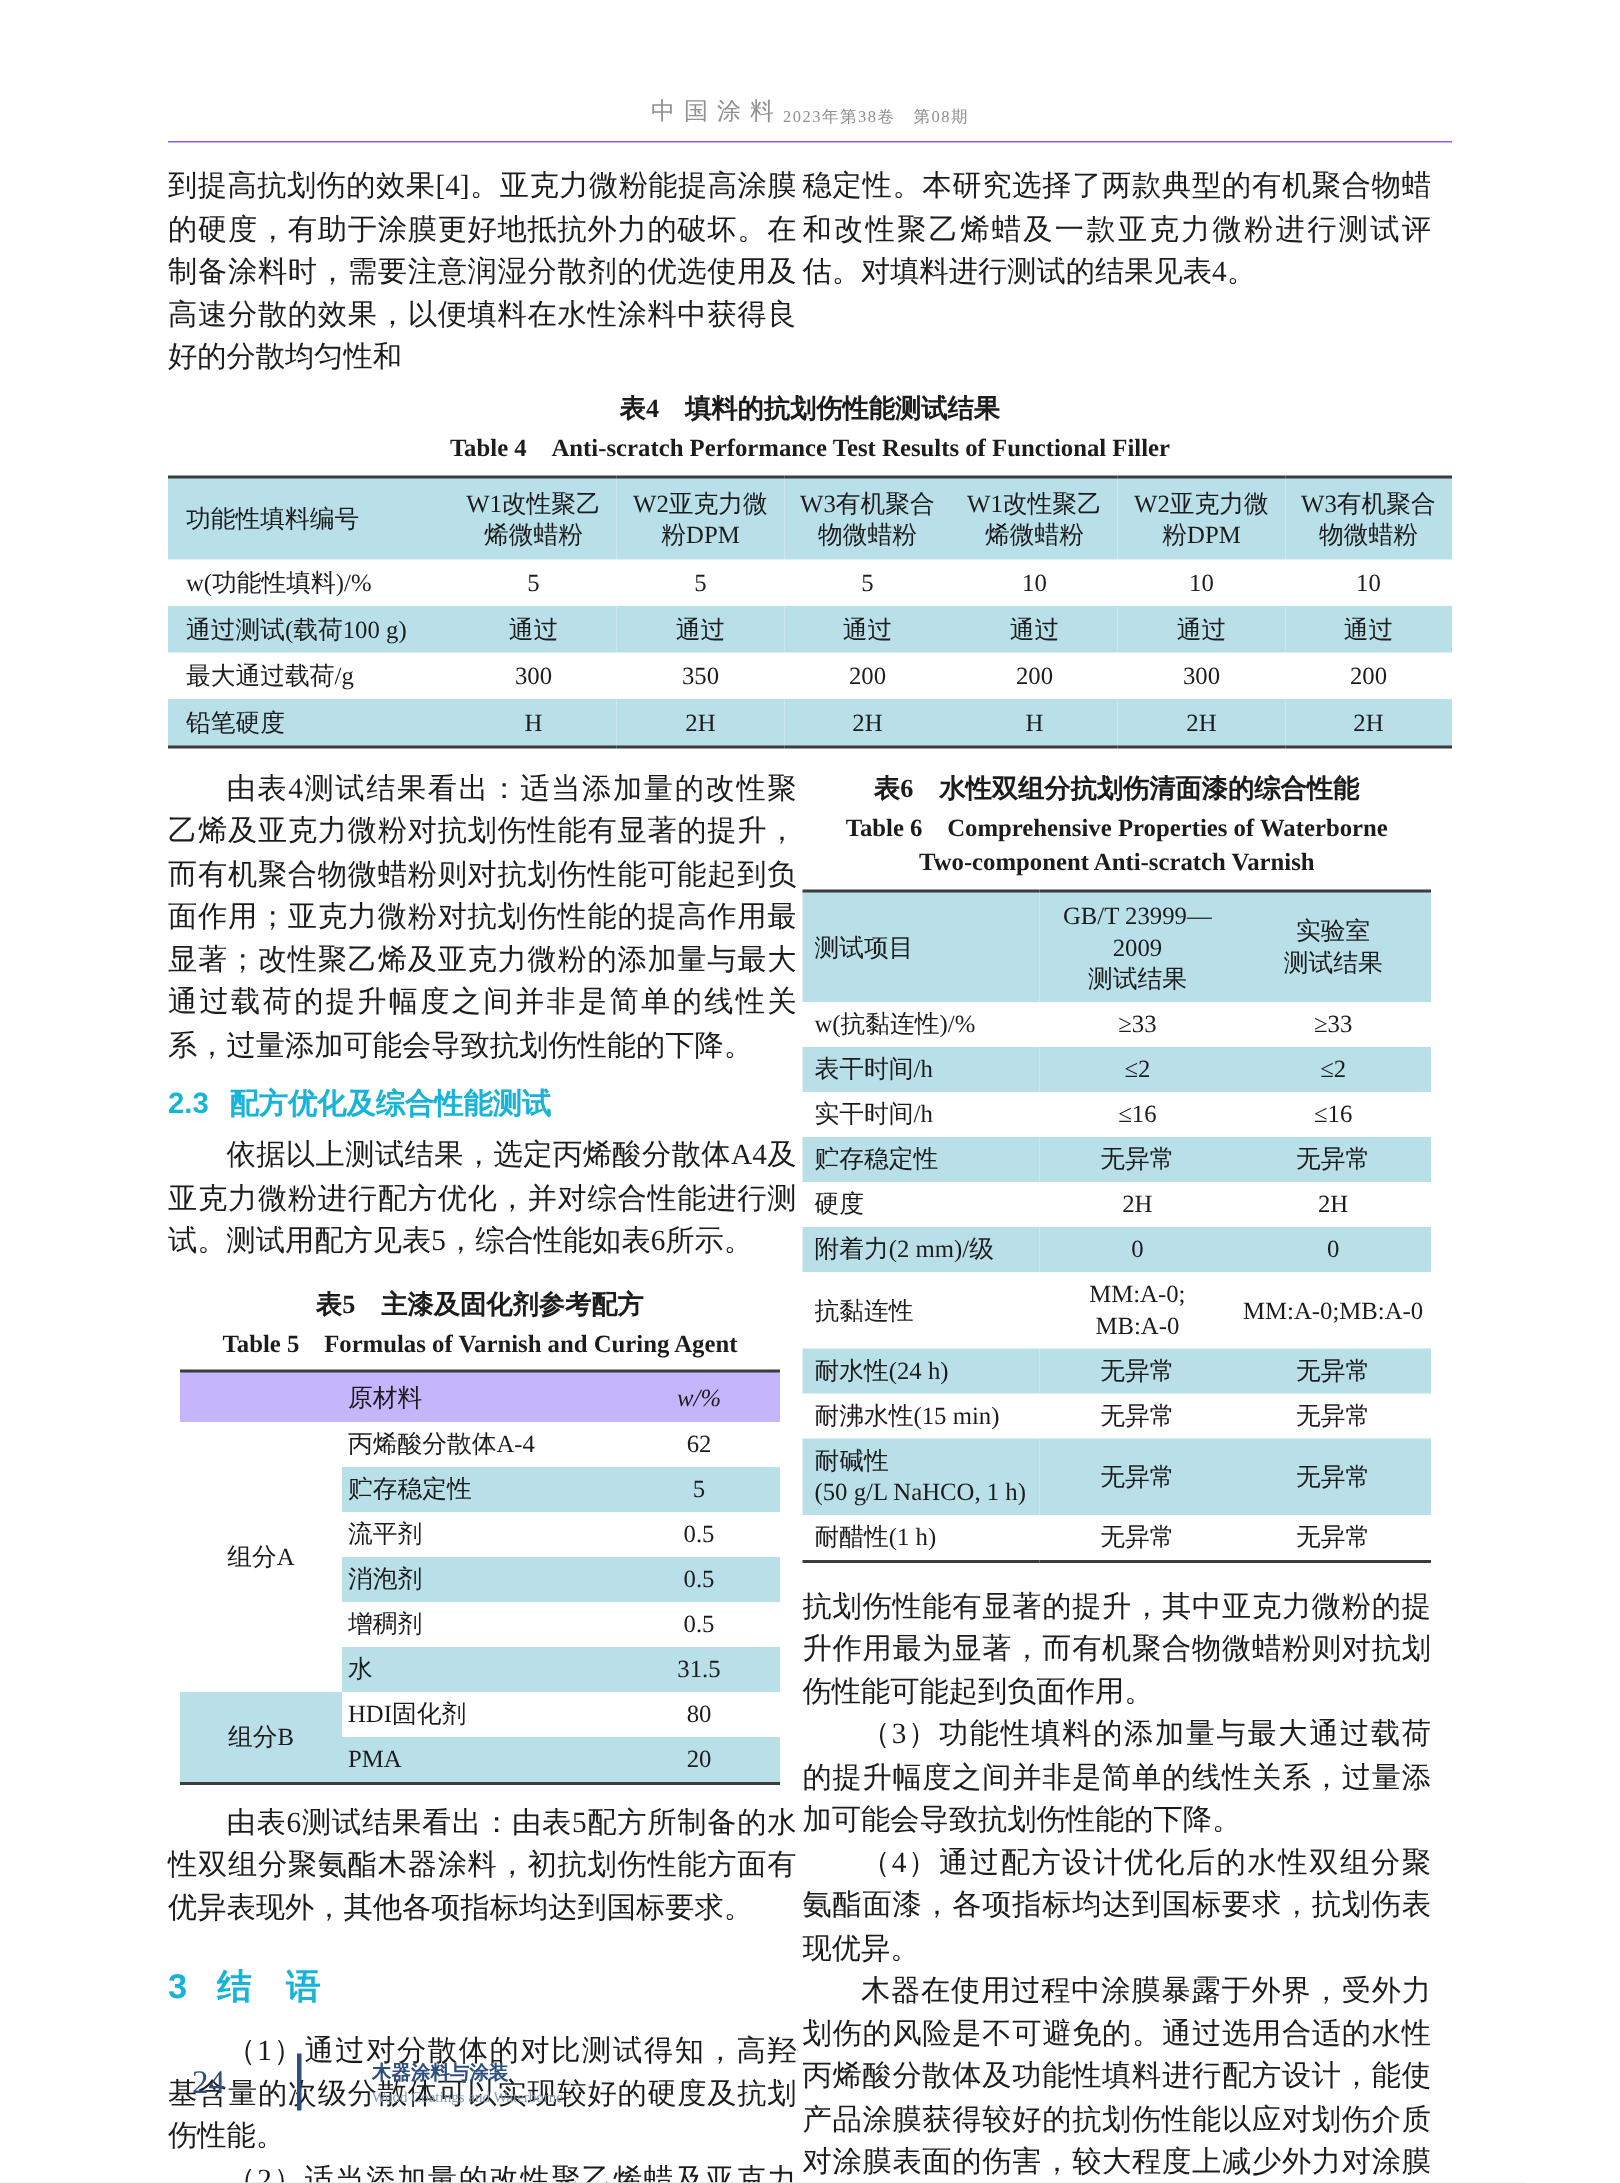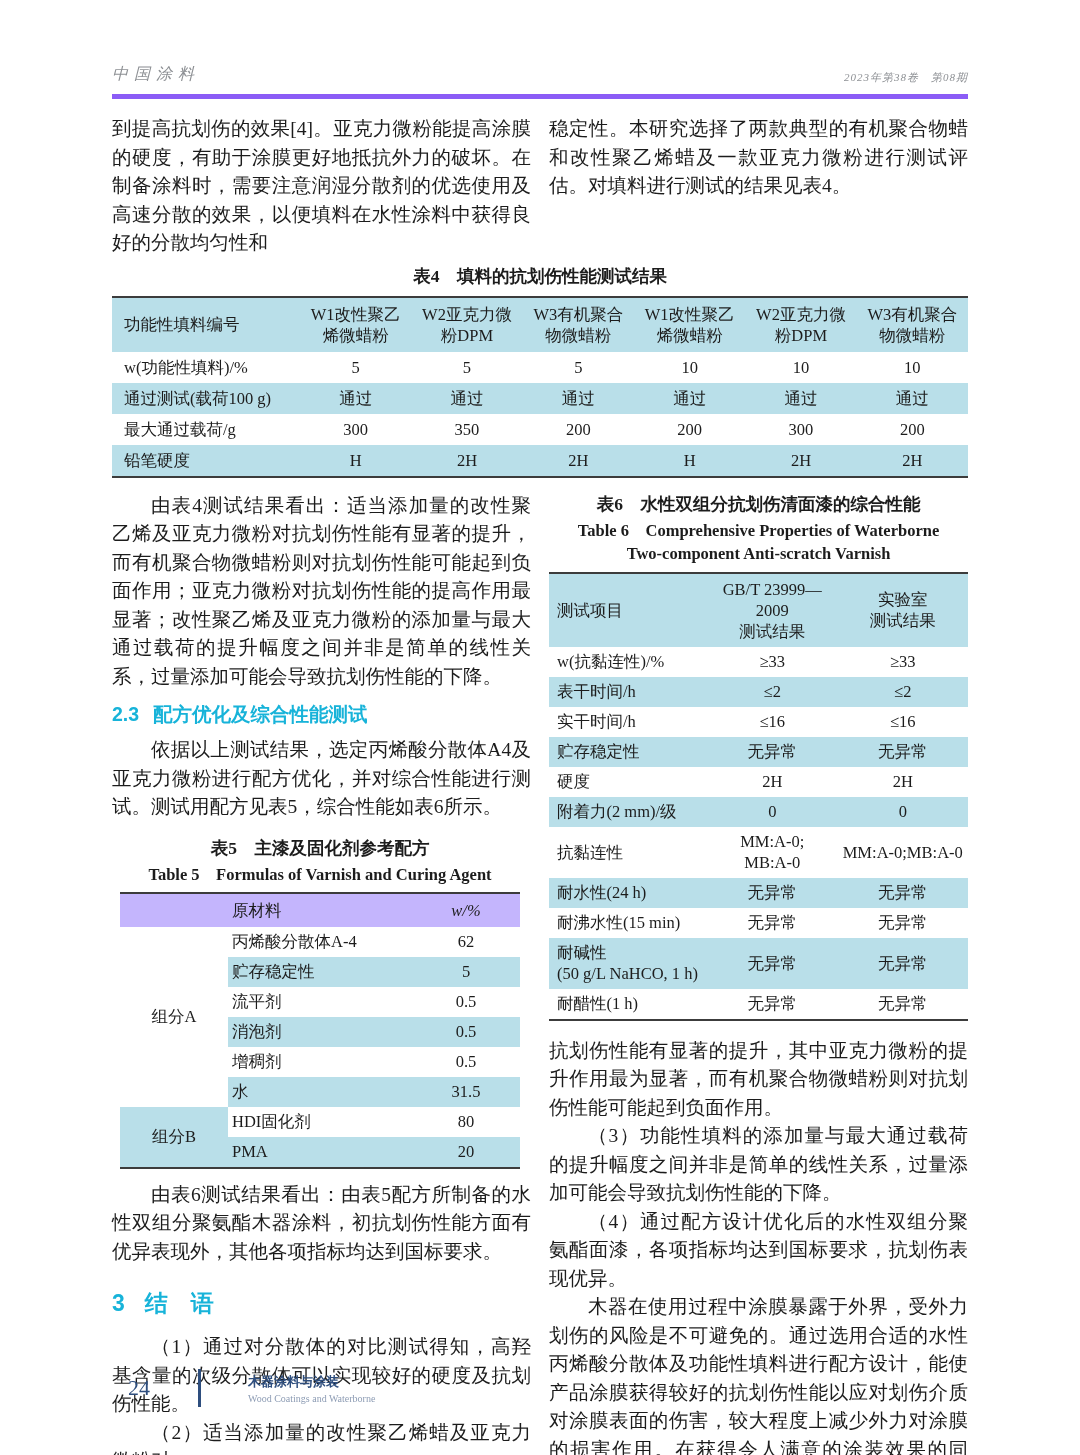--- a/index.html
+++ b/index.html
@@ -4,28 +4,28 @@
 <style>
   * { margin:0; padding:0; box-sizing:border-box; }
   html,body { background:#e8e8e8; }
   .page {
     width:1080px; height:1455px; margin:0 auto; background:#ffffff;
     position:relative; padding:64px 112px 0 112px; overflow:hidden;
     font-family:"Liberation Serif","DejaVu Serif",serif; color:#1c1c1c;
   }
   
   .page-header {
-    display:flex; justify-content:space-between; align-items:flex-end;
-    border-bottom:5px solid #8b5cf6; padding-bottom:9px; margin-bottom:16px;font-style:italic;
+    display:flex; justify-content:center; align-items:flex-end;
+    border-bottom:1px solid #8b5cf6; padding-bottom:9px; margin-bottom:16px;
   }
   .journal-name { font-size:16px; color:#8d9094; letter-spacing:6px; }
   .issue-info   { font-size:11px; color:#8d9094; letter-spacing:1px; }
 
   
-  .two-col { display:flex; gap:18px; }
+  .two-col { display:flex; gap:4px; }
   .col { width:419px; }
 
   p.body-par {
     font-size:19.5px; line-height:28.5px; text-align:justify;
     color:#1c1c1c;
   }
   p.indent { text-indent:2em; }
 
   
   .h-sub {
@@ -111,20 +111,21 @@
     <div class="col">
       <p class="body-par">到提高抗划伤的效果[4]。亚克力微粉能提高涂膜的硬度，有助于涂膜更好地抵抗外力的破坏。在制备涂料时，需要注意润湿分散剂的优选使用及高速分散的效果，以便填料在水性涂料中获得良好的分散均匀性和</p>
     </div>
     <div class="col">
       <p class="body-par">稳定性。本研究选择了两款典型的有机聚合物蜡和改性聚乙烯蜡及一款亚克力微粉进行测试评估。对填料进行测试的结果见表4。</p>
     </div>
   </div>
 
   <div class="t4-block">
     <div class="cap-zh">表4　填料的抗划伤性能测试结果</div>
+    <div class="cap-en">Table 4　Anti-scratch Performance Test Results of Functional Filler</div>
     <table class="t4">
       <colgroup>
           <col class="c-label">
           <col>
           <col>
           <col>
           <col>
           <col>
           <col>
         </colgroup>

